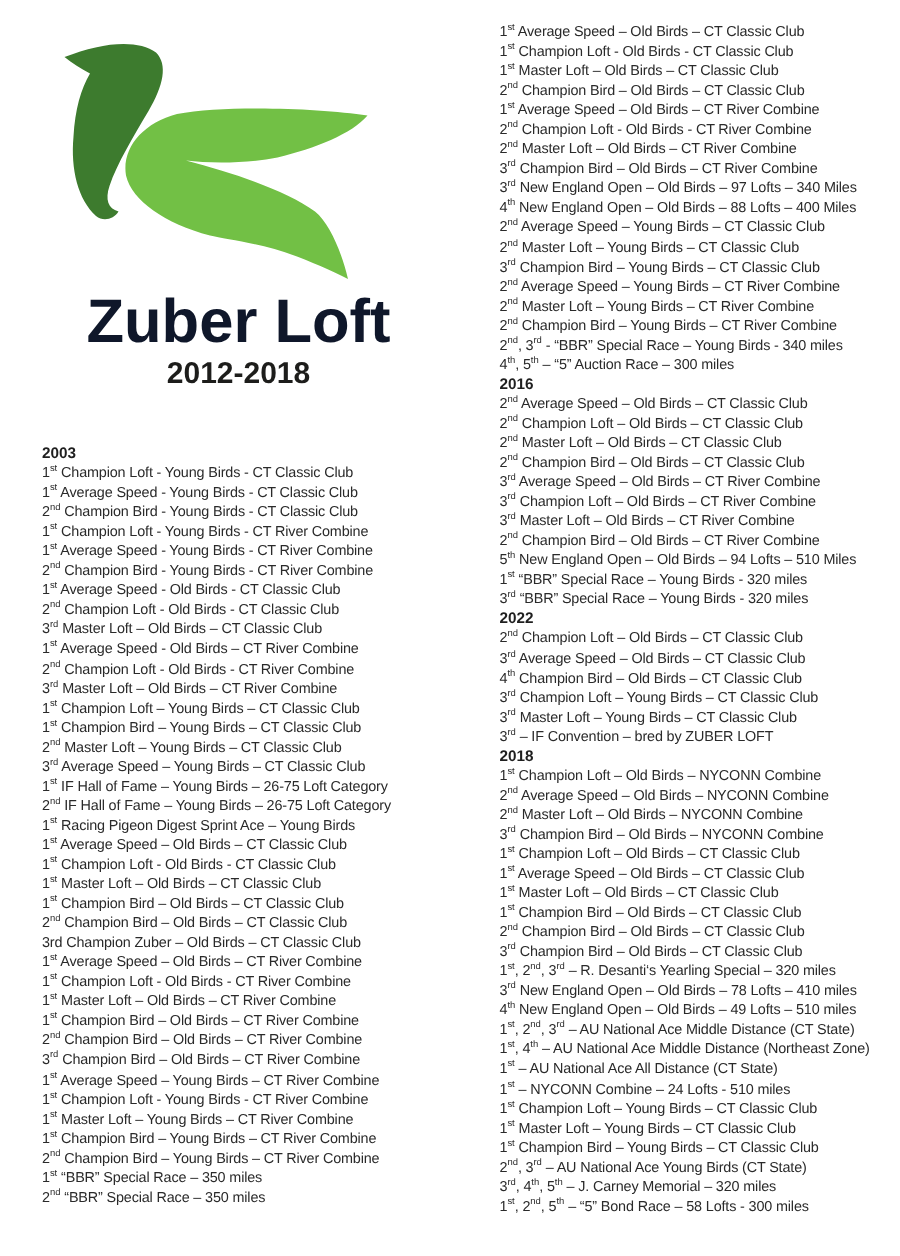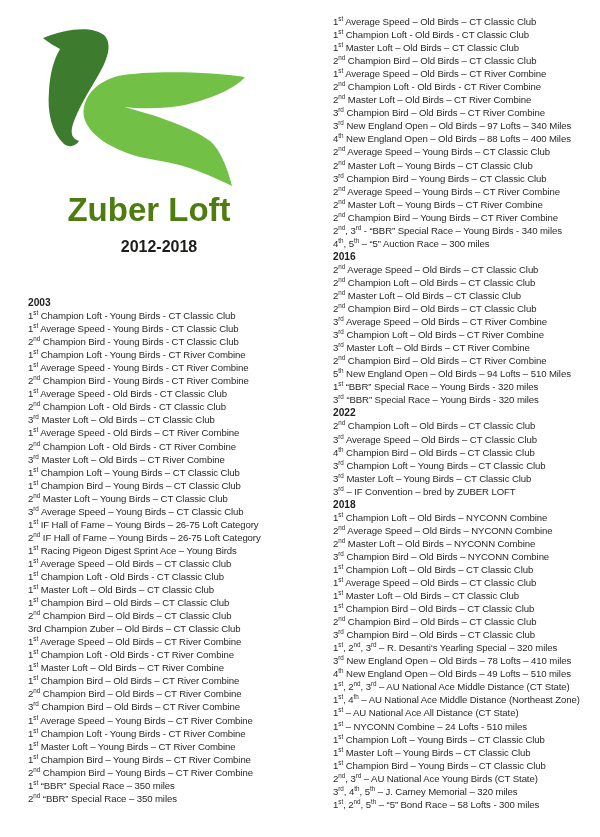--- a/index.html
+++ b/index.html
@@ -11,33 +11,33 @@
     font-family: "Liberation Sans", sans-serif;
     color: #262626;
   }
   .logo-svg {
     position: absolute;
     left: 40px; top: 24px;
     width: 206px; height: 165px;
   }
   .loft-title {
     position: absolute;
-    left: 23px; top: 191px; width: 252px;
+    left: 33px; top: 191px; width: 252px;
     text-align: center;
-    font-size: 33px;
+    font-size: 41px;
     font-weight: bold;
     letter-spacing: 0px;
-    color: #4d7c0f;
+    color: #0f172a;
     white-space: nowrap;
   }
   .years-range {
     position: absolute;
     left: 33px; top: 238px; width: 252px;
     text-align: center;
-    font-size: 16px;
+    font-size: 20px;
     font-weight: bold;
     color: #1d1d1b;
   }
   .col {
     position: absolute;
     white-space: nowrap;
   }
   .col-left  { left: 28px;  top: 296px; width: 295px; }
   .col-right { left: 333px; top: 15px;  width: 262px; }
   .year-header {

